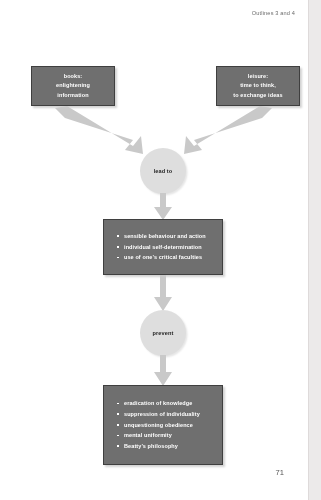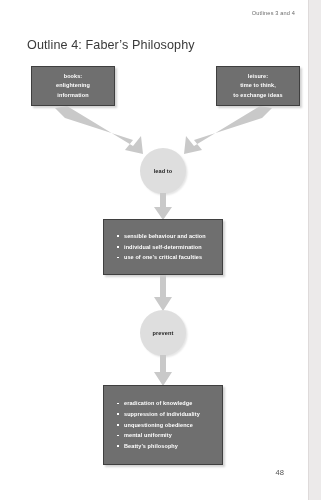--- a/index.html
+++ b/index.html
@@ -151,21 +151,20 @@
   #arrow-results-prevent{ left: 150px; top: 275px; width: 26px; height: 36px; }
   #arrow-prevent-prevents{ left: 150px; top: 355px; width: 26px; height: 31px; }
 </style>
 </head>
 <body>
 
 <div class="page">
 
   <div class="running-head">Outlines 3 and 4</div>
 
-  <h1 class="page-title">Outline 4: Faber’s Philosophy</h1>
 
   <div class="gbox center" id="box-books">
     <div class="ln">books:</div>
     <div class="ln">enlightening</div>
     <div class="ln">information</div>
   </div>
 
   <div class="gbox center" id="box-leisure">
     <div class="ln">leisure:</div>
     <div class="ln">time to think,</div>
@@ -207,16 +206,16 @@
   </svg>
 
   <div class="listbox" id="box-prevents">
     <div class="bullet">eradication of knowledge</div>
     <div class="bullet">suppression of individuality</div>
     <div class="bullet">unquestioning obedience</div>
     <div class="bullet">mental uniformity</div>
     <div class="bullet">Beatty’s philosophy</div>
   </div>
 
-  <div class="folio">48</div>
+  <div class="folio">71</div>
 </div>
 
 <div class="page-edge"></div>
 
 </body></html>

